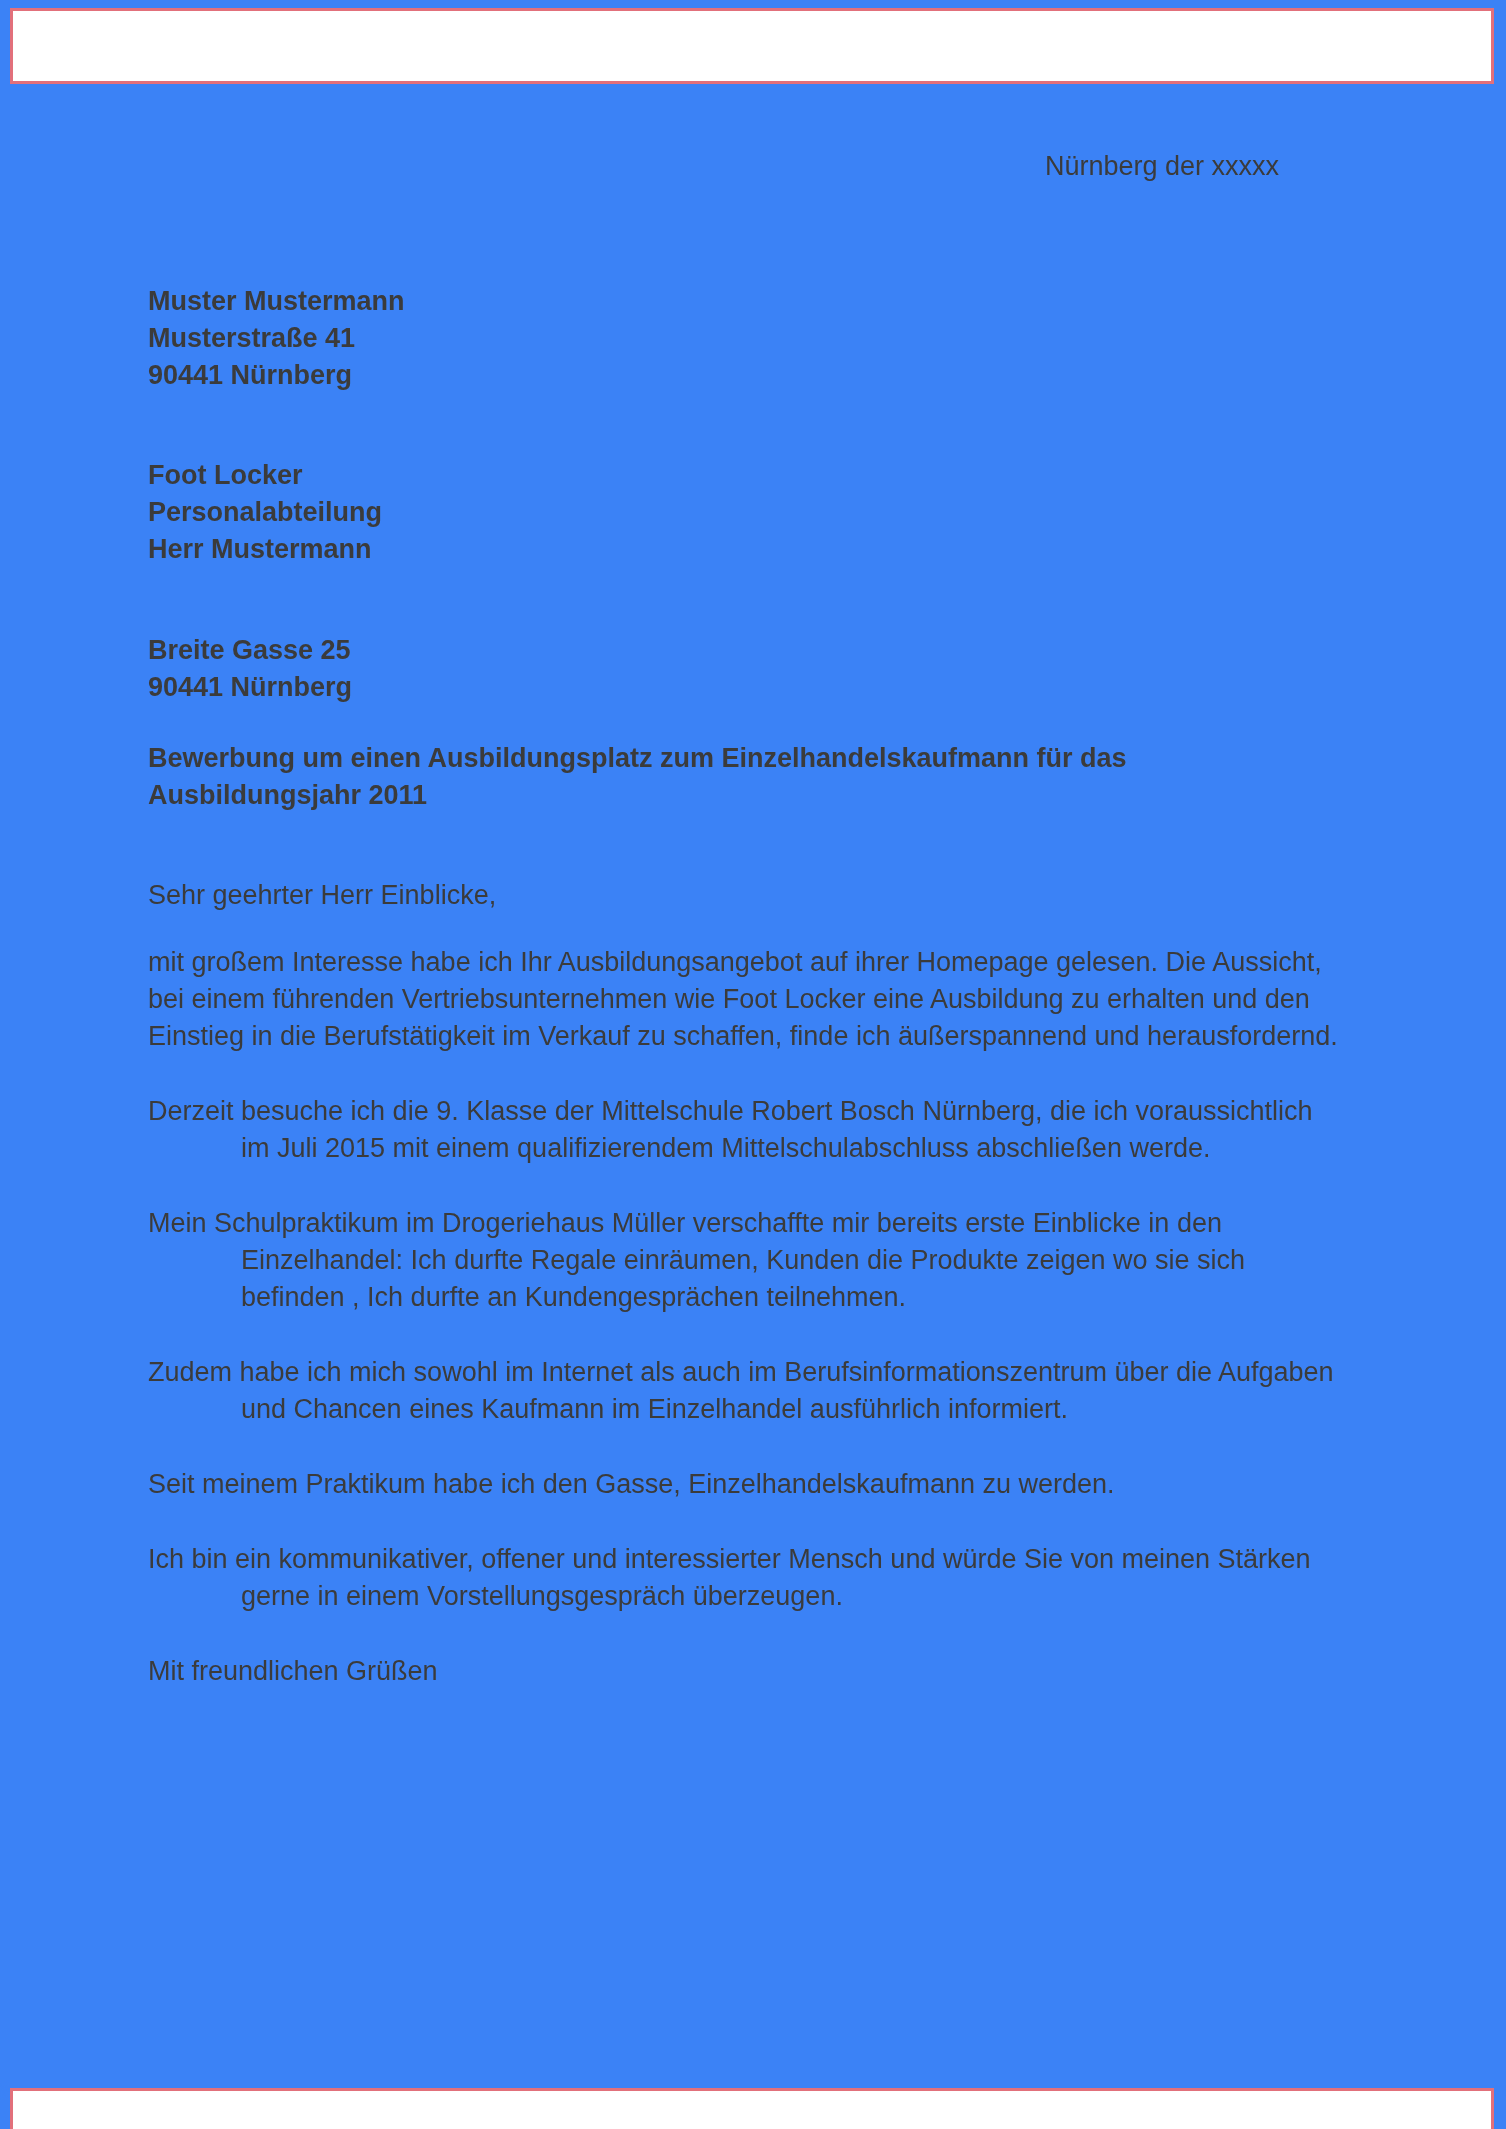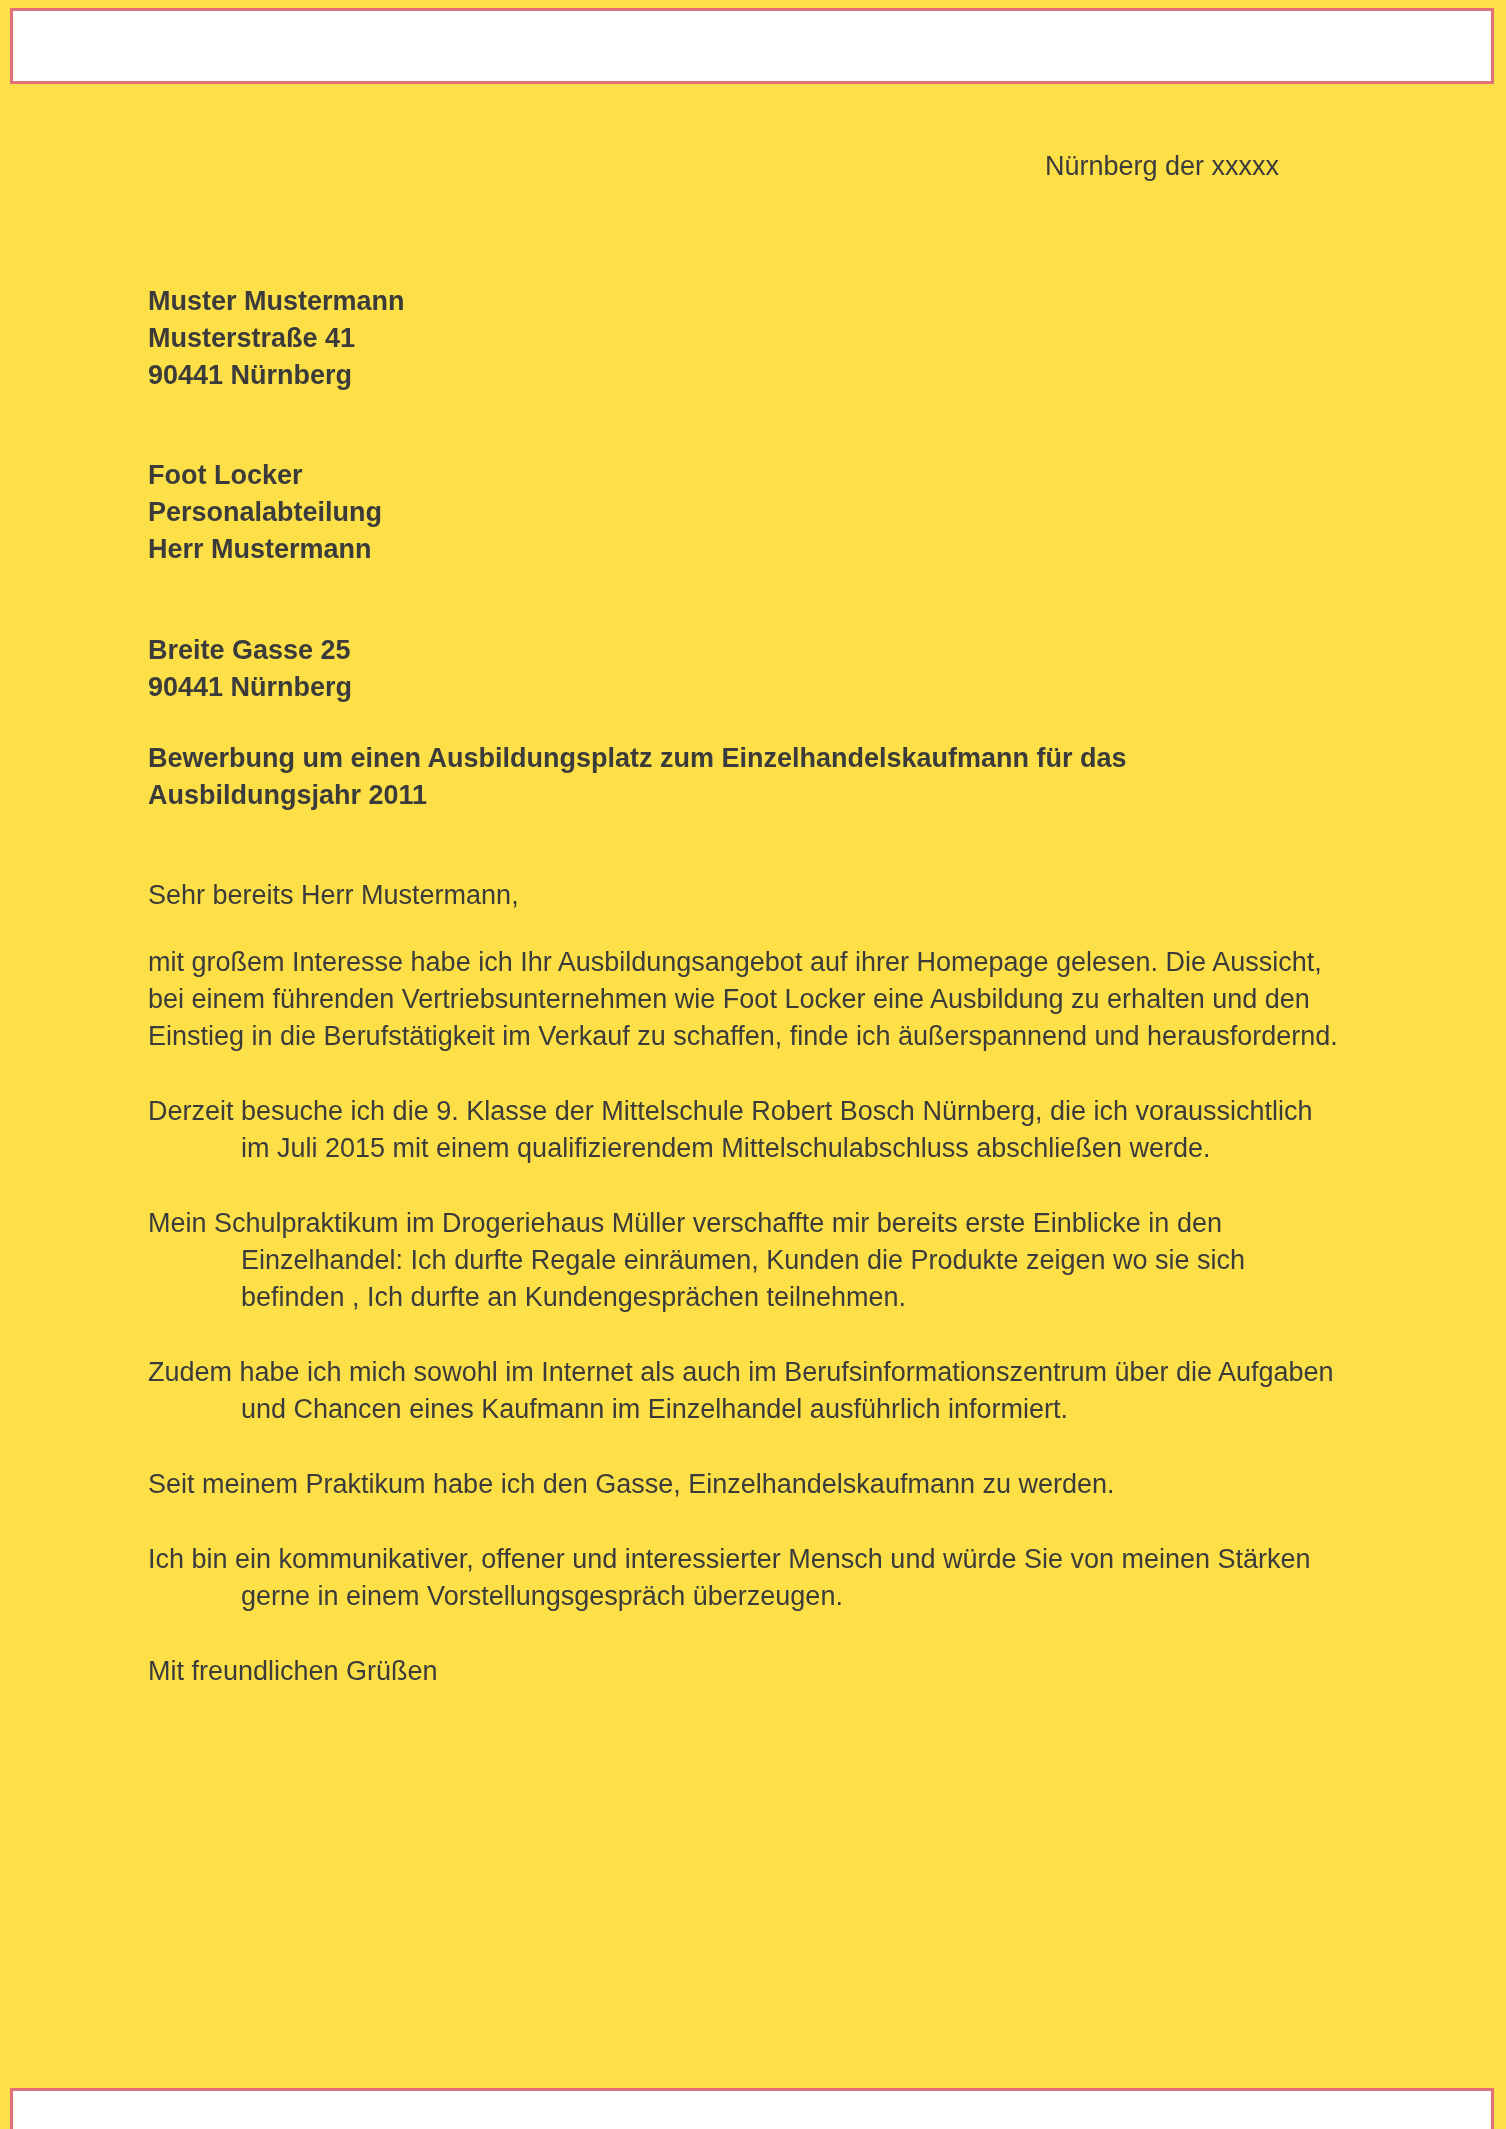--- a/index.html
+++ b/index.html
@@ -5,21 +5,21 @@
   * { margin: 0; padding: 0; box-sizing: border-box; }
   html, body { background: #ffffff; }
   body {
     font-family: "Liberation Sans", "DejaVu Sans", sans-serif;
     color: #3b3b3b;
   }
   .page {
     position: relative;
     width: 1506px;
     height: 2129px;
-    background: #fde047;
+    background: #3b82f6;
     overflow: hidden;
   }
   .frame {
     position: absolute;
     left: 10px;
     right: 12px;
     border: 3px solid var(--accent, #e2707b);
     background: #ffffff;
   }
   .frame-top { top: 8px; height: 76px; }
@@ -82,21 +82,21 @@
       <div>Herr Mustermann</div>
     </div>
 
     <div class="addr-block street-block">
       <div>Breite Gasse 25</div>
       <div>90441 Nürnberg</div>
     </div>
 
     <div class="subject">Bewerbung um einen Ausbildungsplatz zum Einzelhandelskaufmann für das Ausbildungsjahr 2011</div>
 
-    <div class="salutation">Sehr bereits Herr Mustermann,</div>
+    <div class="salutation">Sehr geehrter Herr Einblicke,</div>
 
     <p class="para">mit großem Interesse habe ich Ihr Ausbildungsangebot auf ihrer Homepage gelesen. Die Aussicht,  bei einem führenden Vertriebsunternehmen wie  Foot Locker eine Ausbildung zu erhalten und den Einstieg in die Berufstätigkeit im Verkauf  zu schaffen, finde ich äußerspannend und herausfordernd.</p>
     <p class="para hang">Derzeit besuche ich die  9. Klasse der Mittelschule Robert Bosch Nürnberg, die ich voraussichtlich im Juli 2015  mit einem qualifizierendem Mittelschulabschluss abschließen werde.</p>
     <p class="para hang">Mein Schulpraktikum im Drogeriehaus Müller verschaffte mir bereits erste Einblicke in den Einzelhandel: Ich durfte Regale einräumen, Kunden die Produkte zeigen wo sie sich befinden , Ich durfte an Kundengesprächen teilnehmen.</p>
     <p class="para hang">Zudem habe ich mich sowohl im Internet als auch im Berufsinformationszentrum über die Aufgaben und Chancen eines Kaufmann im Einzelhandel ausführlich informiert.</p>
     <p class="para">Seit meinem Praktikum habe ich den Gasse, Einzelhandelskaufmann zu werden.</p>
     <p class="para hang">Ich bin ein kommunikativer, offener und interessierter Mensch und würde Sie von meinen Stärken gerne in einem Vorstellungsgespräch überzeugen.</p>
 
     <div class="closing">Mit freundlichen Grüßen</div>
 

